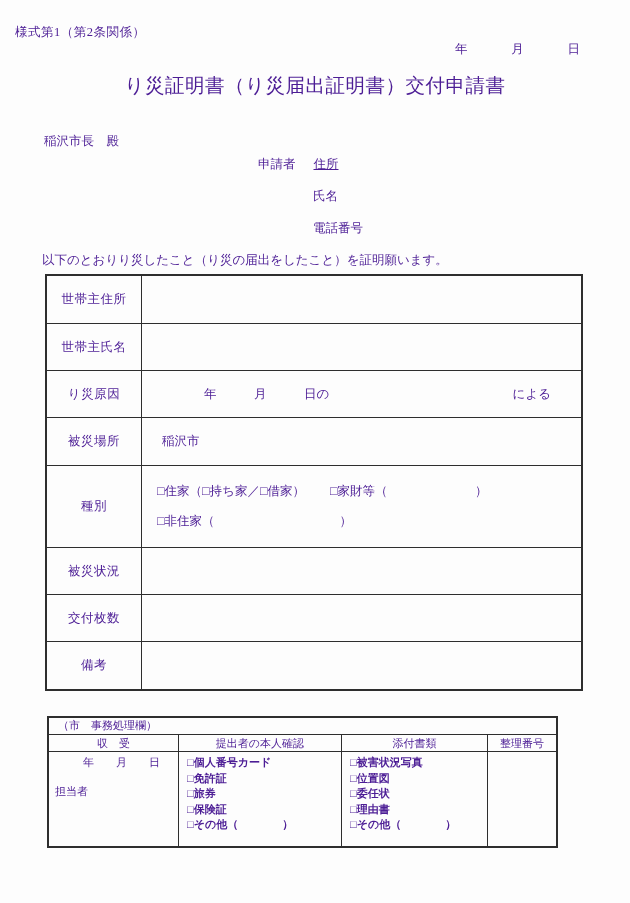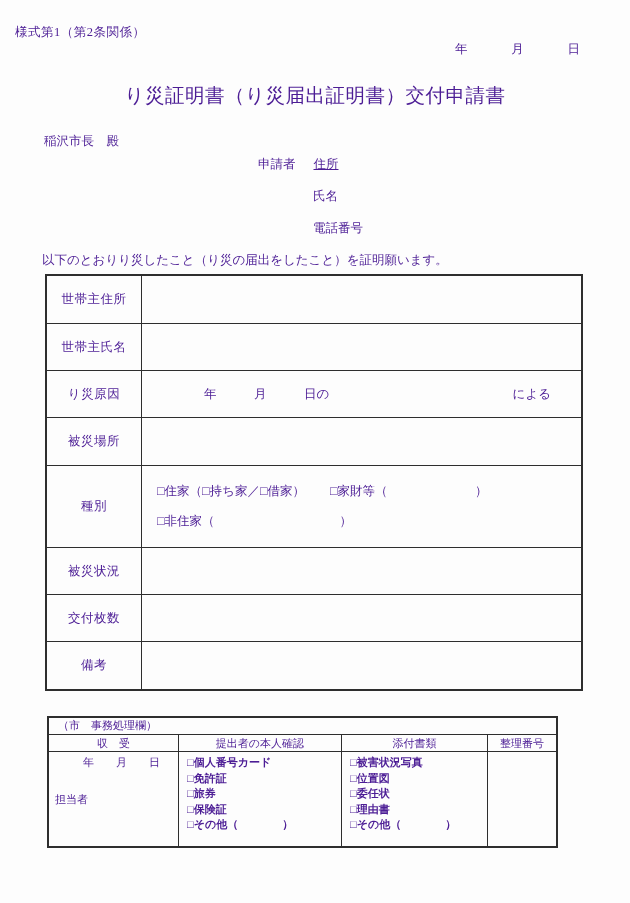--- a/index.html
+++ b/index.html
@@ -16,21 +16,21 @@
   .abs { position:absolute; }
 
   
   .form-code { left:15px; top:24px; letter-spacing:0.5px; }
   .date-line {
     left:455px; top:41px; width:125px;
     display:flex; justify-content:space-between;
   }
   .doc-title {
     left:0; top:72px; width:630px;
-    text-align:center; font-size:19.5px; letter-spacing:0.5px;margin-top:10px;
+    text-align:center; font-size:19.5px; letter-spacing:0.5px;
   }
   .addressee { left:44px; top:133px; }
   .applicant-row1 { left:258px; top:156px; }
   .applicant-row1 .field-label { margin-left:18px;text-decoration:underline; }
   .applicant-row2 { left:313px; top:188px; }
   .applicant-row3 { left:313px; top:220px; }
   .intro { left:42px; top:252px; }
 
   
   .main-table {
@@ -70,21 +70,21 @@
   }
   .o-header-row > div { text-align:center; }
   .o-header-row > div + div { border-left:1px solid #2e2e2e; }
   .o-body-row {
     display:grid; grid-template-columns:129px 163px 146px auto;
     height:94px;
   }
   .o-body-row > div + div { border-left:1px solid #2e2e2e;font-weight:bold; }
   .receipt-cell { position:relative; }
   .receipt-date { padding:3px 0 0 34px; }
-  .staff-label { position:absolute; left:6px; top:32px;margin-top:8px; }
+  .staff-label { position:absolute; left:6px; top:32px; }
   .check-list { padding:3px 0 0 8px; line-height:15.6px; }
 
   .footer-note { left:40px; top:857px; }
 </style>
 </head>
 <body>
 
 <div class="page">
 
   <div class="abs form-code">様式第1（第2条関係）</div>
@@ -118,20 +118,21 @@
     </div>
     <div class="m-row h47">
       <div class="m-label">り災原因</div>
       <div class="m-content cause-cell">
         <span>年　　　月　　　日の</span>
         <span>による</span>
       </div>
     </div>
     <div class="m-row h48">
       <div class="m-label">被災場所</div>
+      <div class="m-content place-cell">稲沢市</div>
     </div>
     <div class="m-row h82">
       <div class="m-label">種別</div>
       <div class="m-content kind-cell">
         <span>□住家（□持ち家／□借家）　　□家財等（　　　　　　　）</span>
         <span>□非住家（　　　　　　　　　　）</span>
       </div>
     </div>
     <div class="m-row h47">
       <div class="m-label">被災状況</div>

